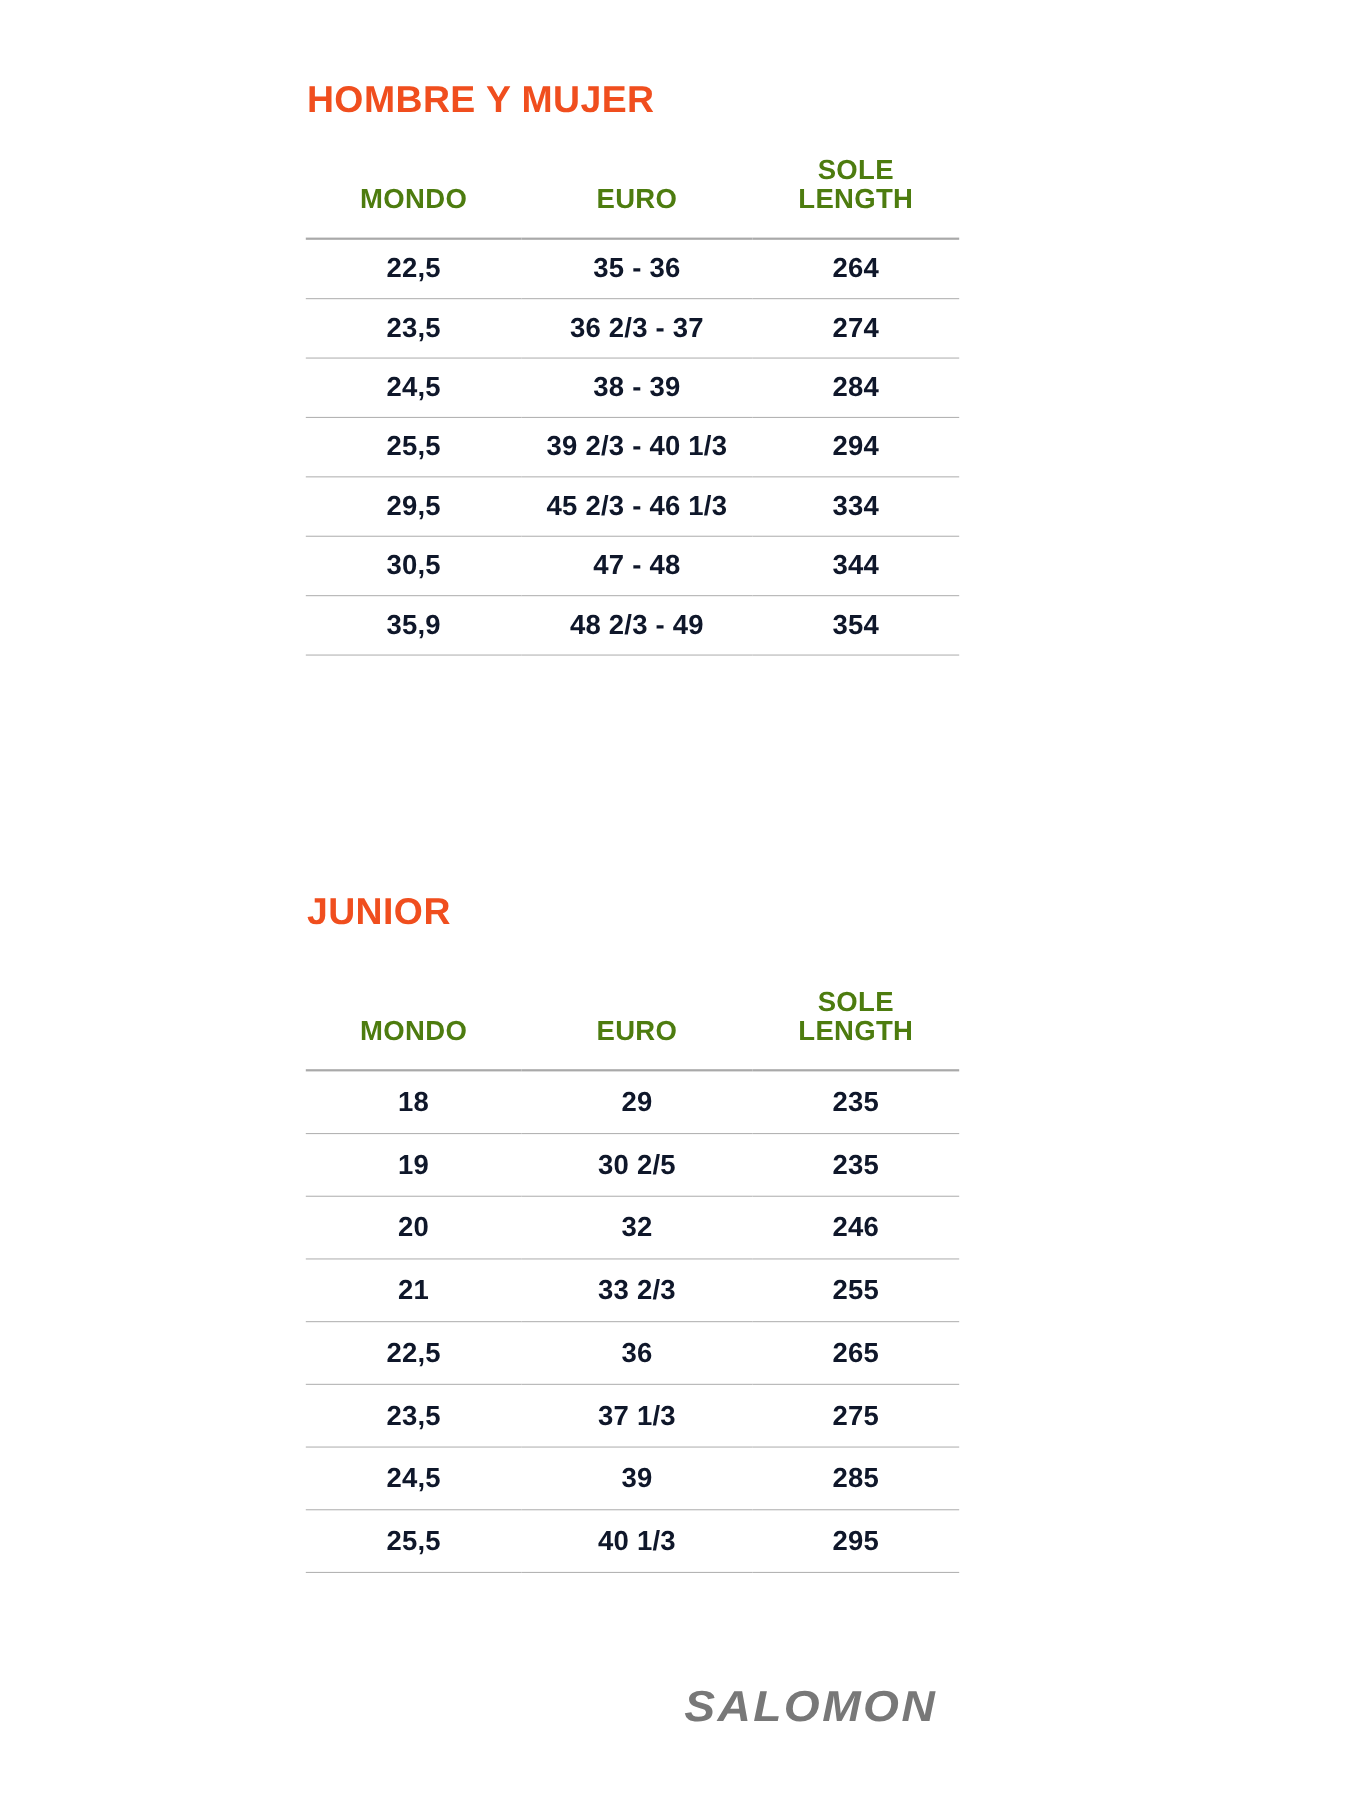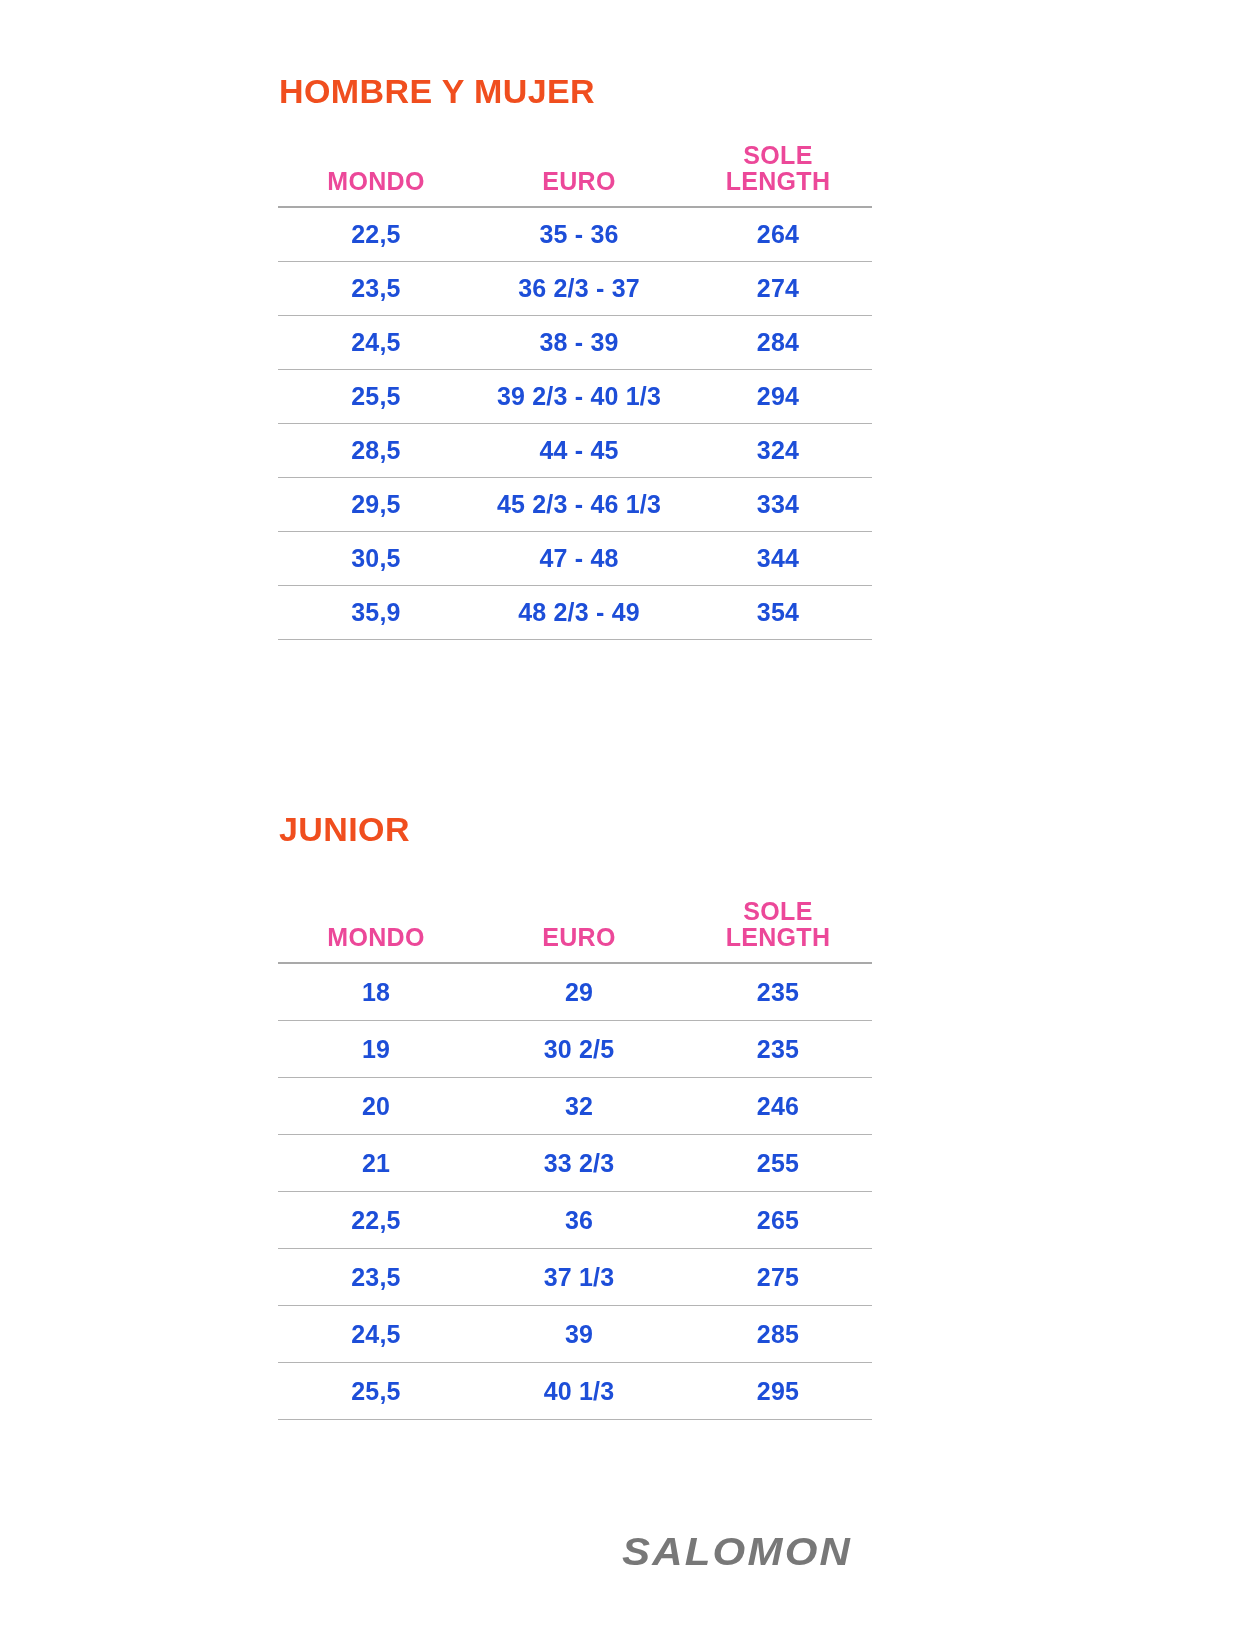--- a/index.html
+++ b/index.html
@@ -55,34 +55,34 @@
   .size-table th,
   .size-table td {
     padding: 0;
     margin: 0;
     text-align: center;
     vertical-align: middle;
   }
 
   
   .size-table thead th {
-    color: #ec4899;
+    color: #4d7c0f;
     font-size: 25px;
     font-weight: bold;
     letter-spacing: 0.3px;
     line-height: 1.04;
     vertical-align: bottom;
-    padding-bottom: 12px;
+    padding-bottom: 22px;
     border-bottom: 2px solid #a9a9a9;
   }
   .hdr-two-line { display: block; }
 
   
   .size-table tbody td {
-    color: #1d4ed8;
+    color: #0f172a;
     font-size: 25px;
     font-weight: bold;
     letter-spacing: 0.2px;
     border-bottom: 1.6px solid #b4b4b4;
   }
   #table-adult tbody td  { height: 53px; }
   #table-junior tbody td { height: 56px; }
 
   
   .brand-logo {
@@ -138,25 +138,20 @@
           <td>24,5</td>
           <td>38 - 39</td>
           <td>284</td>
         </tr>
         <tr>
           <td>25,5</td>
           <td>39 2/3 - 40 1/3</td>
           <td>294</td>
         </tr>
         <tr>
-          <td>28,5</td>
-          <td>44 - 45</td>
-          <td>324</td>
-        </tr>
-        <tr>
           <td>29,5</td>
           <td>45 2/3 - 46 1/3</td>
           <td>334</td>
         </tr>
         <tr>
           <td>30,5</td>
           <td>47 - 48</td>
           <td>344</td>
         </tr>
         <tr>

